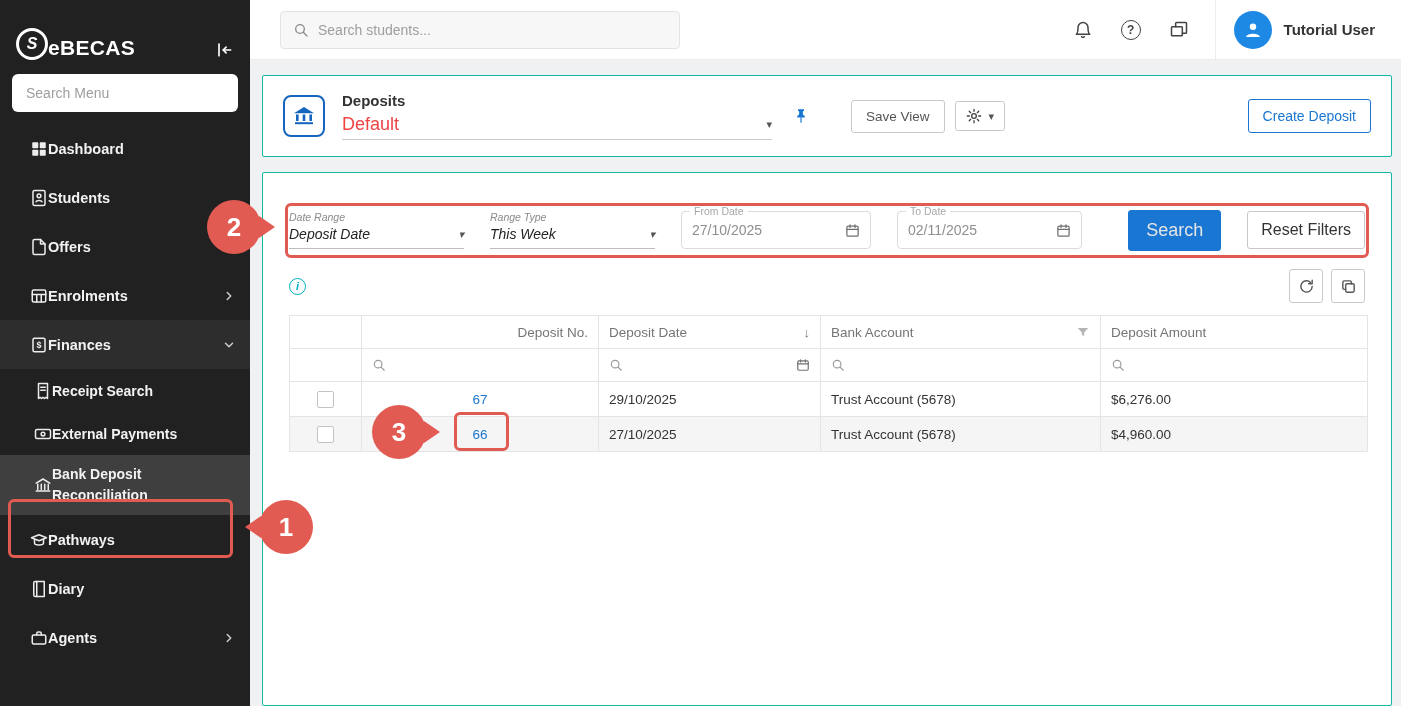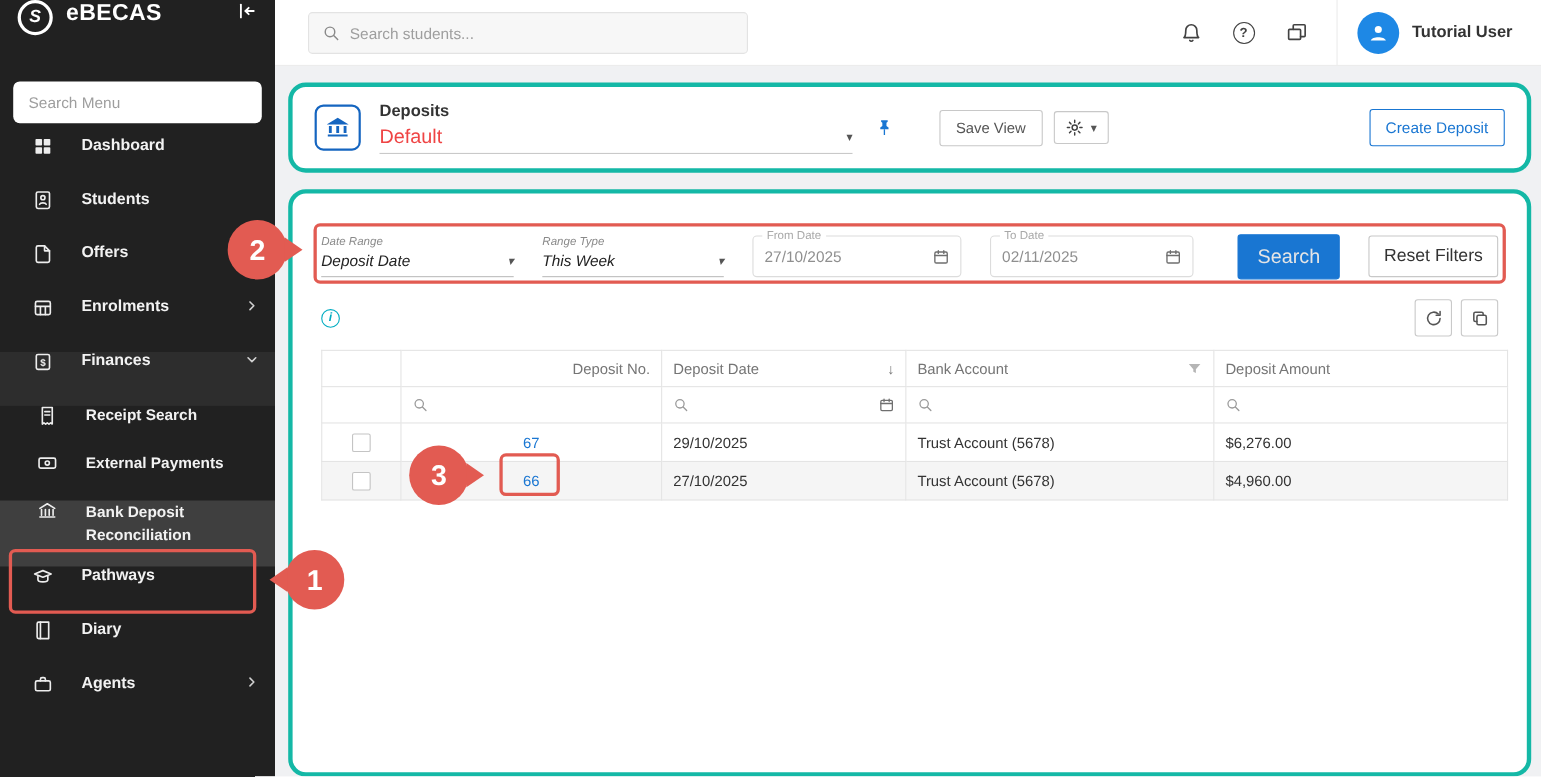--- a/index.html
+++ b/index.html
@@ -1,28 +1,28 @@
 <!DOCTYPE html>
 <html><head>
 <meta charset="utf-8">
 <style>
   * { margin:0; padding:0; box-sizing:border-box; }
   body { font-family:"Liberation Sans", sans-serif; background:#fff; }
   .page { position:relative; width:1401px; height:706px; overflow:hidden; background:#f0f1f3; }
 
   
   .sidebar { position:absolute; left:0; top:0; width:250px; height:706px; background:#212121; z-index:5; }
-  .logo-row { height:60px; display:flex; align-items:flex-start; padding:0 16px; gap:12px; }
+  .logo-row { height:60px; display:flex; align-items:flex-end; padding:0 16px; }
   .logo { width:32px; height:32px; border:3px solid #fff; border-radius:50%; display:flex; align-items:center; justify-content:center; flex:0 0 auto; }
   .logo::after { content:"S"; color:#fff; font-weight:bold; font-style:italic; font-size:16px; }
   .logo-text { color:#fff; font-size:21px; font-weight:bold; letter-spacing:0.3px; }
   .collapse-btn { margin-left:auto; color:#fff; display:flex; cursor:pointer; }
   .menu-search { display:block; width:226px; margin:14px 12px 12px 12px; height:38px; border:none; border-radius:6px; background:#fff; padding:0 14px; font-size:14px; font-family:"Liberation Sans",sans-serif; color:#333; outline:none; }
   .menu-search::placeholder { color:#9e9e9e; }
-  .nav-item { display:flex; align-items:flex-start; gap:26px; height:49px; padding:0 14px 0 30px; color:#f2f2f2; font-size:14.5px; font-weight:700; cursor:pointer; }
+  .nav-item { display:flex; align-items:center; gap:0; height:49px; padding:0 14px 0 30px; color:#f2f2f2; font-size:14.5px; font-weight:700; cursor:pointer; }
   .nav-item .nicon { display:flex; color:#ededed; flex:0 0 auto; }
   .nav-item .chev { margin-left:auto; display:flex; color:#cfcfcf; }
   .nav-item.parent-open { background:#2d2d2d; }
   .nav-sub { height:43px; padding-left:34px; font-size:14px; }
   .nav-sub.active { background:#3f3f3f; height:60px; }
   .nav-sub .two-line { width:118px; line-height:1.5; }
 
   
   .topbar { position:absolute; left:250px; top:0; width:1151px; height:60px; background:#fff; border-bottom:1px solid #ececec; display:flex; align-items:center; padding:0 0 0 30px; z-index:4; }
   .student-search { width:400px; height:38px; background:#f7f7f7; border:1px solid #e3e3e3; border-radius:4px; display:flex; align-items:center; padding:0 12px; gap:9px; }
@@ -32,21 +32,21 @@
   .topbar-right { margin-left:auto; display:flex; align-items:center; height:100%; }
   .tb-icon { display:flex; align-items:center; justify-content:center; width:24px; color:#424242; margin-right:24px; cursor:pointer; }
   .help-circle { width:20px; height:20px; border:1.7px solid #424242; border-radius:50%; display:flex; align-items:center; justify-content:center; font-size:12px; font-weight:bold; }
   .help-circle::after { content:"?"; }
   .tb-divider { width:1px; height:60px; background:#ececec; margin-right:18px; }
   .avatar { width:38px; height:38px; border-radius:50%; background:#1e88e5; display:flex; align-items:center; justify-content:center; margin-right:12px; cursor:pointer; }
   .user-name { font-size:15px; font-weight:bold; color:#333; margin-right:26px; }
 
   
   .main { position:absolute; left:250px; top:60px; width:1151px; height:646px; background:#f0f1f3; }
-  .card { position:absolute; background:#fff; border:4px solid #14b8a6; border-radius:16px; }
+  .card { position:absolute; background:#fff; border:1px solid #14b8a6; border-radius:2px; }
 
   
   .deposits-card { left:12px; top:15px; width:1130px; height:82px; display:flex; align-items:center; padding:0 20px; }
   .bank-badge { width:42px; height:42px; border:2.5px solid #1565c0; border-radius:8px; color:#1565c0; display:flex; align-items:center; justify-content:center; flex:0 0 auto; }
   .dep-titleblock { margin-left:17px; display:flex; flex-direction:column; gap:5px; }
   .dep-title { font-size:15px; font-weight:bold; color:#333; }
   .view-select { width:430px; display:flex; align-items:center; border-bottom:1px solid #c9c9c9; padding-bottom:4px; font-size:18px; color:#ef4444; cursor:pointer; }
   .caret { margin-left:auto; color:#555; font-size:11px; }
   .caret::after { content:"▾"; }
   .pin-icon { margin-left:20px; color:#1976d2; display:flex; cursor:pointer; }

